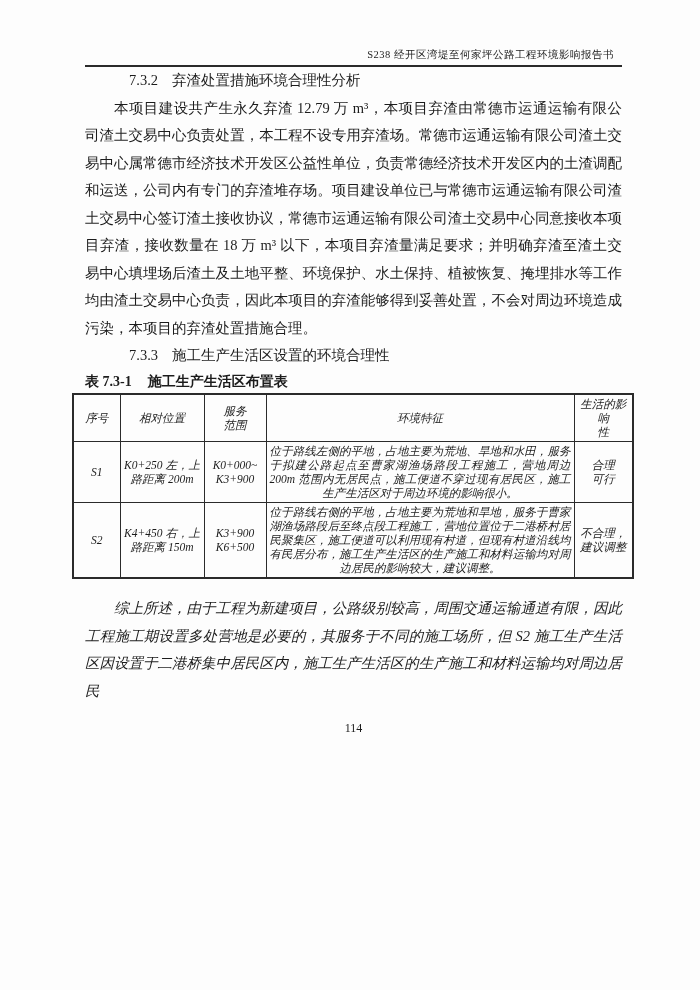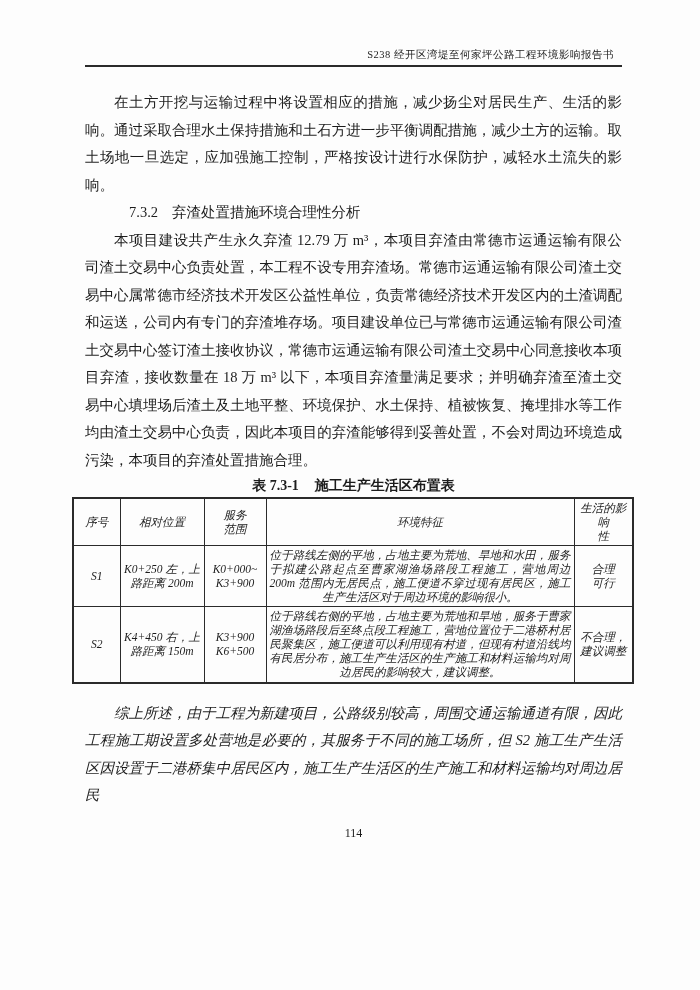--- a/index.html
+++ b/index.html
@@ -32,21 +32,20 @@
   }
   p.first{margin-top:22px;}
   .section-heading{
     font-size:14.5px;
     font-weight:normal;
     line-height:27.5px;
     margin:0;
   }
   .section-heading .sec-num{margin-right:14px;margin-left:44px;}
   .tbl-caption{
-    text-align:center;
     font-weight:bold;
     font-size:14px;
     line-height:23px;
     margin:0;
   }
   .tbl-caption .cap-label{margin-right:16px;}
   .tbl-wrap{margin-left:-13px;font-style:italic;}
   table.layout-table{
     border-collapse:collapse;
     width:560px;
@@ -83,28 +82,30 @@
     margin-top:16px;
   }
 </style>
 </head>
 <body>
 
 <div class="page">
 
   <div class="doc-header">S238 经开区湾堤至何家坪公路工程环境影响报告书</div>
 
-  <p class="body-par first">在土方开挖与运输过程中将设置相应的措施，减少扬尘对居民生产、生活的影响。通过采取合理水土保持措施和土石方进一步平衡调配措施，减少土方的运输。取土场地一旦选定，应加强施工控制，严格按设计进行水保防护，减轻水土流失的影响。</p>
 
   <h2 class="section-heading">
     <span class="sec-num">7.3.2</span><span>弃渣处置措施环境合理性分析</span>
   </h2>
 
   <p class="body-par">本项目建设共产生永久弃渣 12.79 万 m³，本项目弃渣由常德市运通运输有限公司渣土交易中心负责处置，本工程不设专用弃渣场。常德市运通运输有限公司渣土交易中心属常德市经济技术开发区公益性单位，负责常德经济技术开发区内的土渣调配和运送，公司内有专门的弃渣堆存场。项目建设单位已与常德市运通运输有限公司渣土交易中心签订渣土接收协议，常德市运通运输有限公司渣土交易中心同意接收本项目弃渣，接收数量在 18 万 m³ 以下，本项目弃渣量满足要求；并明确弃渣至渣土交易中心填埋场后渣土及土地平整、环境保护、水土保持、植被恢复、掩埋排水等工作均由渣土交易中心负责，因此本项目的弃渣能够得到妥善处置，不会对周边环境造成污染，本项目的弃渣处置措施合理。</p>
 
+  <h2 class="section-heading">
+    <span class="sec-num">7.3.3</span><span>施工生产生活区设置的环境合理性</span>
+  </h2>
 
 
   <div class="tbl-caption">
     <span class="cap-label">表 7.3-1</span><span>施工生产生活区布置表</span>
   </div>
 
   <div class="tbl-wrap">
     <table class="layout-table">
       <colgroup>
         <col style="width:47px">

